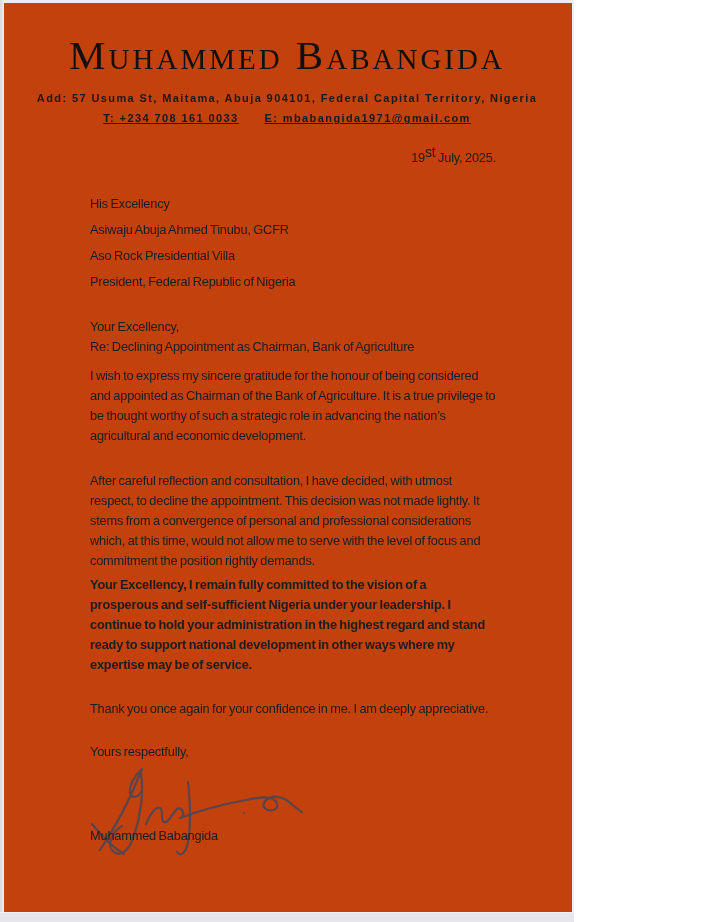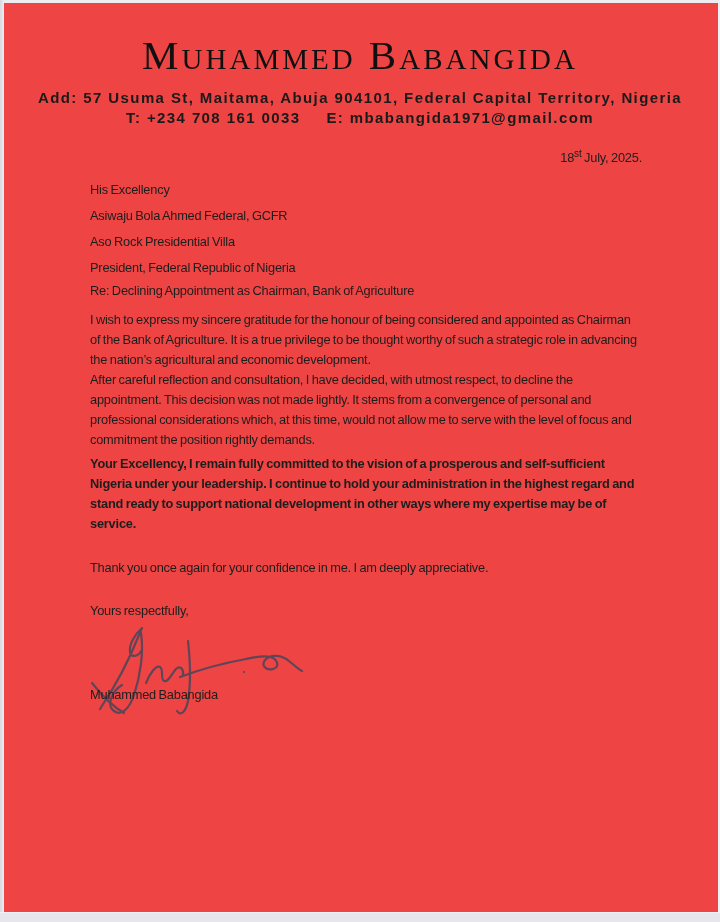--- a/index.html
+++ b/index.html
@@ -1,20 +1,20 @@
 <!DOCTYPE html>
 <html><head>
 <meta charset="utf-8">
 <style>
   html, body { margin: 0; padding: 0; background: #ffffff; }
   .page {
     position: relative;
-    width: 720px;
+    width: 574px;
     height: 922px;
-    background: #ef4444;
+    background: #c2410c;
     font-family: "Liberation Sans", sans-serif;
     color: #1d1d1d;
     overflow: hidden;
     box-sizing: border-box;
   }
   
   .edge-left   { position:absolute; left:0; top:0; bottom:0; width:4px;  background:linear-gradient(90deg,#d7d7de,#ededf1); }
   .edge-top    { position:absolute; left:0; top:0; right:0;  height:3px; background:#ececf1; }
   .edge-bottom { position:absolute; left:0; bottom:0; right:0; height:9px; background:#e6e6ec; border-top:1px solid #f2f2f5; }
   .edge-right  { position:absolute; right:0; top:0; bottom:0; width:2px; background:#f0f0f4; }
@@ -24,47 +24,47 @@
     font-family: "Liberation Serif", serif;
     font-variant-caps: small-caps;
     font-weight: 500;
     font-size: 41px;
     line-height: 42px;
     letter-spacing: 3px;
     color: #101010;
   }
   .lh-addr {
     margin-top: 12px;
-    font-size: 15px;
+    font-size: 11px;
     font-weight: 700;
     letter-spacing: 1.4px;
     line-height: 20px;
     color: #1a1a1a;
   }
-  .lh-contact span { display: inline-block; }
+  .lh-contact span { display: inline-block; text-decoration: underline; }
   .lh-contact .gap { width: 26px; }
 
   .content {
     padding: 0 78px 0 90px;
     font-size: 12.8px;
     line-height: 20px;
     letter-spacing: -0.2px;
     word-spacing: -0.8px;
   }
   .date-line { margin-top: 20px; text-align: right; }
-  .date-line sup { font-size: 10px; line-height: 0; }
+  .date-line sup { font-size: 14px; line-height: 0; }
 
-  .recipient { margin-top: 9px; }
+  .recipient { margin-top: 23px; }
   .recipient-line { line-height: 26px; }
 
   .salutation { margin-top: 22px; }
   .subject    { }
 
   .para { margin: 0; }
-  .para-1 { margin-top: 9px;  }
+  .para-1 { margin-top: 9px;  margin-bottom: 25px; }
   .para-2 { margin-bottom: 4px; }
   .para-3 { margin-bottom: 24px; font-weight: bold; }
   .para-4 { margin-bottom: 23px; }
 
   .valediction { margin-bottom: 0; }
   .signature-wrap { position: relative; height: 76px; margin: 2px 0 -14px -6px; }
   .signature-wrap svg { position: absolute; left: 0; top: -4px; }
   .signatory { position: relative; }
 </style>
 </head>
@@ -81,30 +81,31 @@
     <div class="lh-addr">
       <div>Add: 57 Usuma St, Maitama, Abuja 904101, Federal Capital Territory, Nigeria</div>
       <div class="lh-contact">
         <span>T: +234 708 161 0033</span><span class="gap"></span><span>E: mbabangida1971@gmail.com</span>
       </div>
     </div>
   </div>
 
   <div class="content">
     <div class="date-line">
-      <span>18</span><sup>st</sup><span> July, 2025.</span>
+      <span>19</span><sup>st</sup><span> July, 2025.</span>
     </div>
 
     <div class="recipient">
       <div class="recipient-line">His Excellency</div>
-      <div class="recipient-line">Asiwaju Bola Ahmed Federal, GCFR</div>
+      <div class="recipient-line">Asiwaju Abuja Ahmed Tinubu, GCFR</div>
       <div class="recipient-line">Aso Rock Presidential Villa</div>
       <div class="recipient-line">President, Federal Republic of Nigeria</div>
     </div>
 
+    <div class="salutation">Your Excellency,</div>
     <div class="subject">Re: Declining Appointment as Chairman, Bank of Agriculture</div>
 
     <p class="para para-1">I wish to express my sincere gratitude for the honour of being considered and appointed as Chairman of the Bank of Agriculture. It is a true privilege to be thought worthy of such a strategic role in advancing the nation’s agricultural and economic development.</p>
     <p class="para para-2">After careful reflection and consultation, I have decided, with utmost respect, to decline the appointment. This decision was not made lightly. It stems from a convergence of personal and professional considerations which, at this time, would not allow me to serve with the level of focus and commitment the position rightly demands.</p>
     <p class="para para-3">Your Excellency, I remain fully committed to the vision of a prosperous and self-sufficient Nigeria under your leadership. I continue to hold your administration in the highest regard and stand ready to support national development in other ways where my expertise may be of service.</p>
     <p class="para para-4">Thank you once again for your confidence in me. I am deeply appreciative.</p>
 
     <div class="valediction">Yours respectfully,</div>
 
     <div class="signature-wrap">

